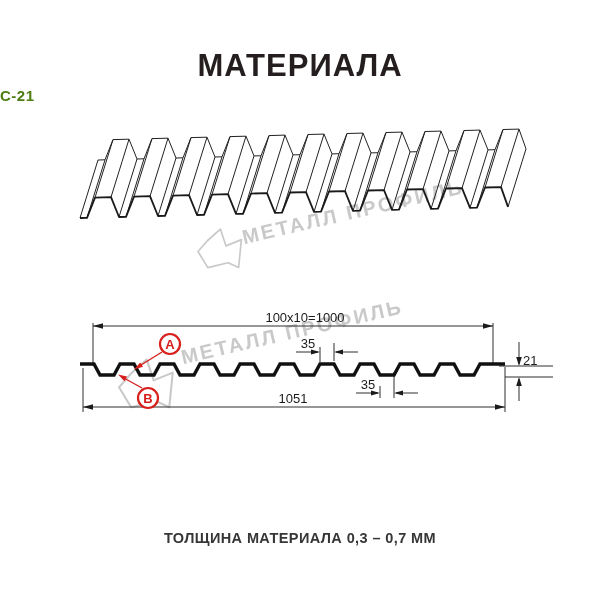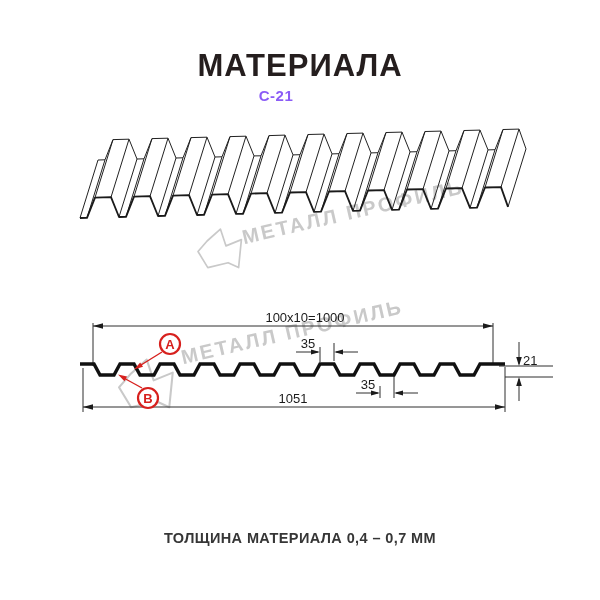--- a/index.html
+++ b/index.html
@@ -5,22 +5,22 @@
   html,body{margin:0;padding:0;background:#ffffff;}
   .page{
     position:relative;width:600px;height:600px;background:#ffffff;overflow:hidden;
     font-family:"Liberation Sans",sans-serif;
   }
   .title{
     position:absolute;left:0;top:48px;width:600px;text-align:center;
     font-size:31px;font-weight:800;letter-spacing:1px;color:#251e1e;margin:0;
   }
   .subtitle{
-    position:absolute;left:0;top:87px;width:552px;text-align:center;
-    font-size:15px;font-weight:700;letter-spacing:.5px;color:#8b5cf6;
+    position:absolute;left:0;top:87px;width:552px;
+    font-size:15px;font-weight:700;letter-spacing:.5px;color:#4d7c0f;
   }
   .footer{
     position:absolute;left:0;top:530px;width:600px;text-align:center;
     font-size:14.5px;font-weight:600;letter-spacing:.4px;color:#363636;
   }
   .wm-text{
     position:absolute;color:#c9c9c9;font-weight:700;white-space:nowrap;
     font-size:20px;letter-spacing:2.5px;transform:rotate(-13deg);
     transform-origin:left bottom;user-select:none;
   }
@@ -152,14 +152,14 @@
     </g>
 
     <g>
       <line x1="142" y1="78" x2="122" y2="67" stroke="#d7201d" stroke-width="1.4"></line>
       <path d="M118,64.5 L127.1,66.4 L124.5,71.2 Z" fill="#d7201d"></path>
       <circle cx="148" cy="88" r="10" fill="#ffffff" stroke="#d7201d" stroke-width="2.2"></circle>
       <text x="148" y="92.5" text-anchor="middle" font-size="13" font-weight="bold" fill="#d7201d">B</text>
     </g>
   </svg>
 
-  <div class="footer">ТОЛЩИНА МАТЕРИАЛА 0,4 – 0,7 ММ</div>
+  <div class="footer">ТОЛЩИНА МАТЕРИАЛА 0,3 – 0,7 ММ</div>
 </div>
 
 </body></html>

